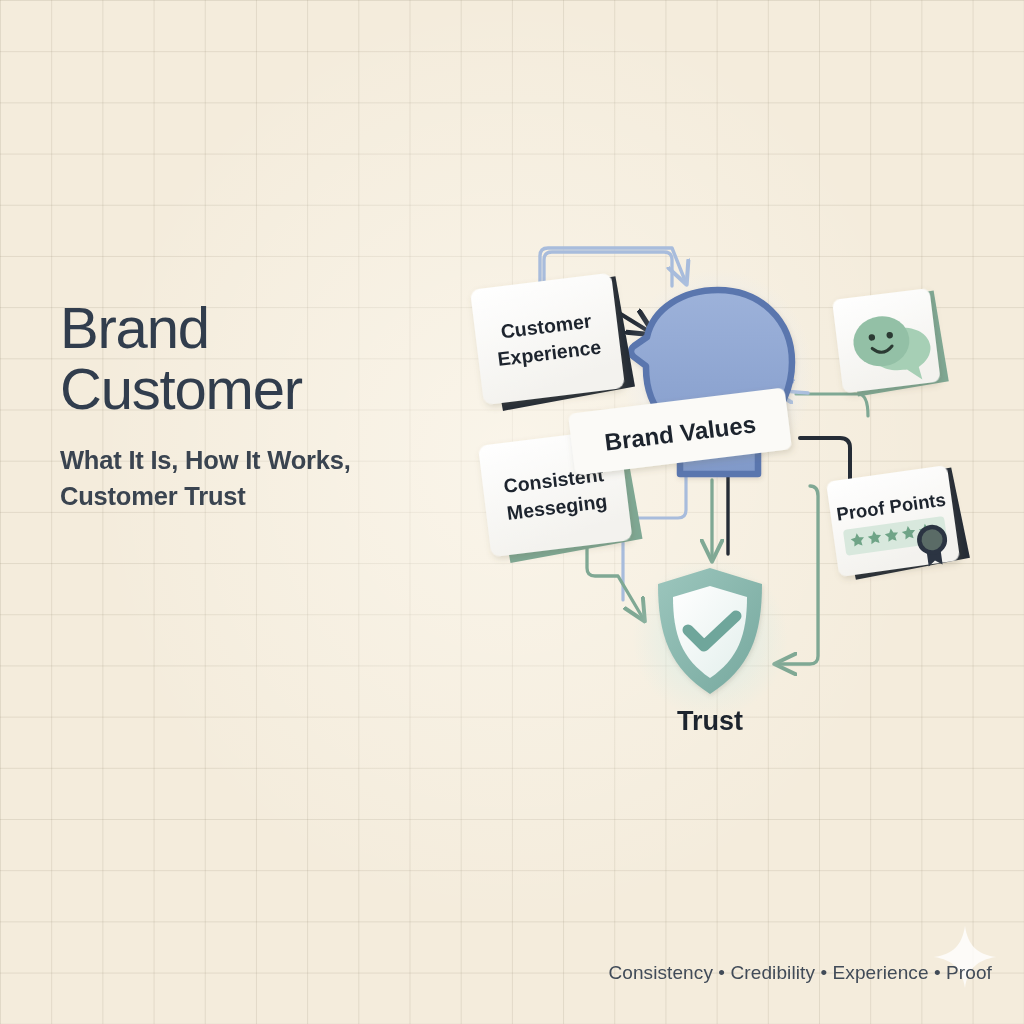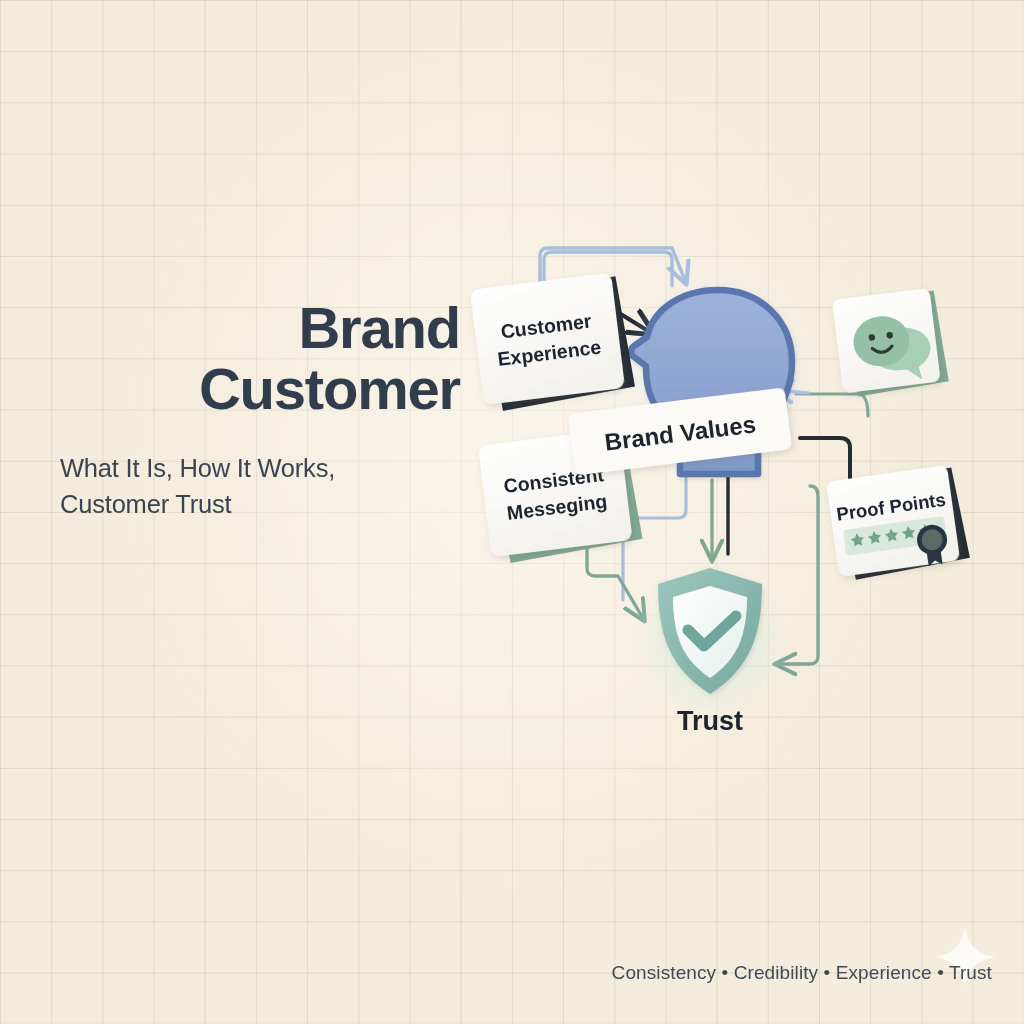--- a/index.html
+++ b/index.html
@@ -30,31 +30,30 @@
   }
 
   
   #textblock{
     position:absolute;
     left:60px; top:297px;
     width:400px;
   }
   .title{
     font-size:58px;
-    font-weight:700;
+    font-weight:400;
     line-height:1.06;
     letter-spacing:-1.2px;
     color:#313d4d;
-    text-align:right;
   }
   .title .l2{ display:block; }
   .subtitle{
-    margin-top:30px;
+    margin-top:22px;
     font-size:25.5px;
-    font-weight:400;
+    font-weight:700;
     line-height:1.42;
     color:#3a4450;
     letter-spacing:-.2px;
   }
   .subtitle span{ display:block; }
 
   
   #footer{
     position:absolute;
     left:0; right:32px;
@@ -249,15 +248,15 @@
     <g transform="translate(128,176) rotate(-7)">
       <rect x="0" y="0" width="218" height="62" rx="7" fill="#fbfaf7" filter="url(#soft)"></rect>
       <text class="nodelabel" x="109" y="41" font-size="24" text-anchor="middle">Brand Values</text>
     </g>
   </svg>
 
   <svg id="watermark" style="position:absolute;right:22px;bottom:30px;width:74px;height:74px;opacity:.85" viewBox="0 0 100 100">
     <path d="M50,8 C54,34 66,46 92,50 C66,54 54,66 50,92 C46,66 34,54 8,50 C34,46 46,34 50,8 Z" fill="#ffffff" opacity=".92"></path>
   </svg>
 
-  <div id="footer">Consistency • Credibility • Experience • Trust</div>
+  <div id="footer">Consistency • Credibility • Experience • Proof</div>
 
 </div>
 
 </body></html>

